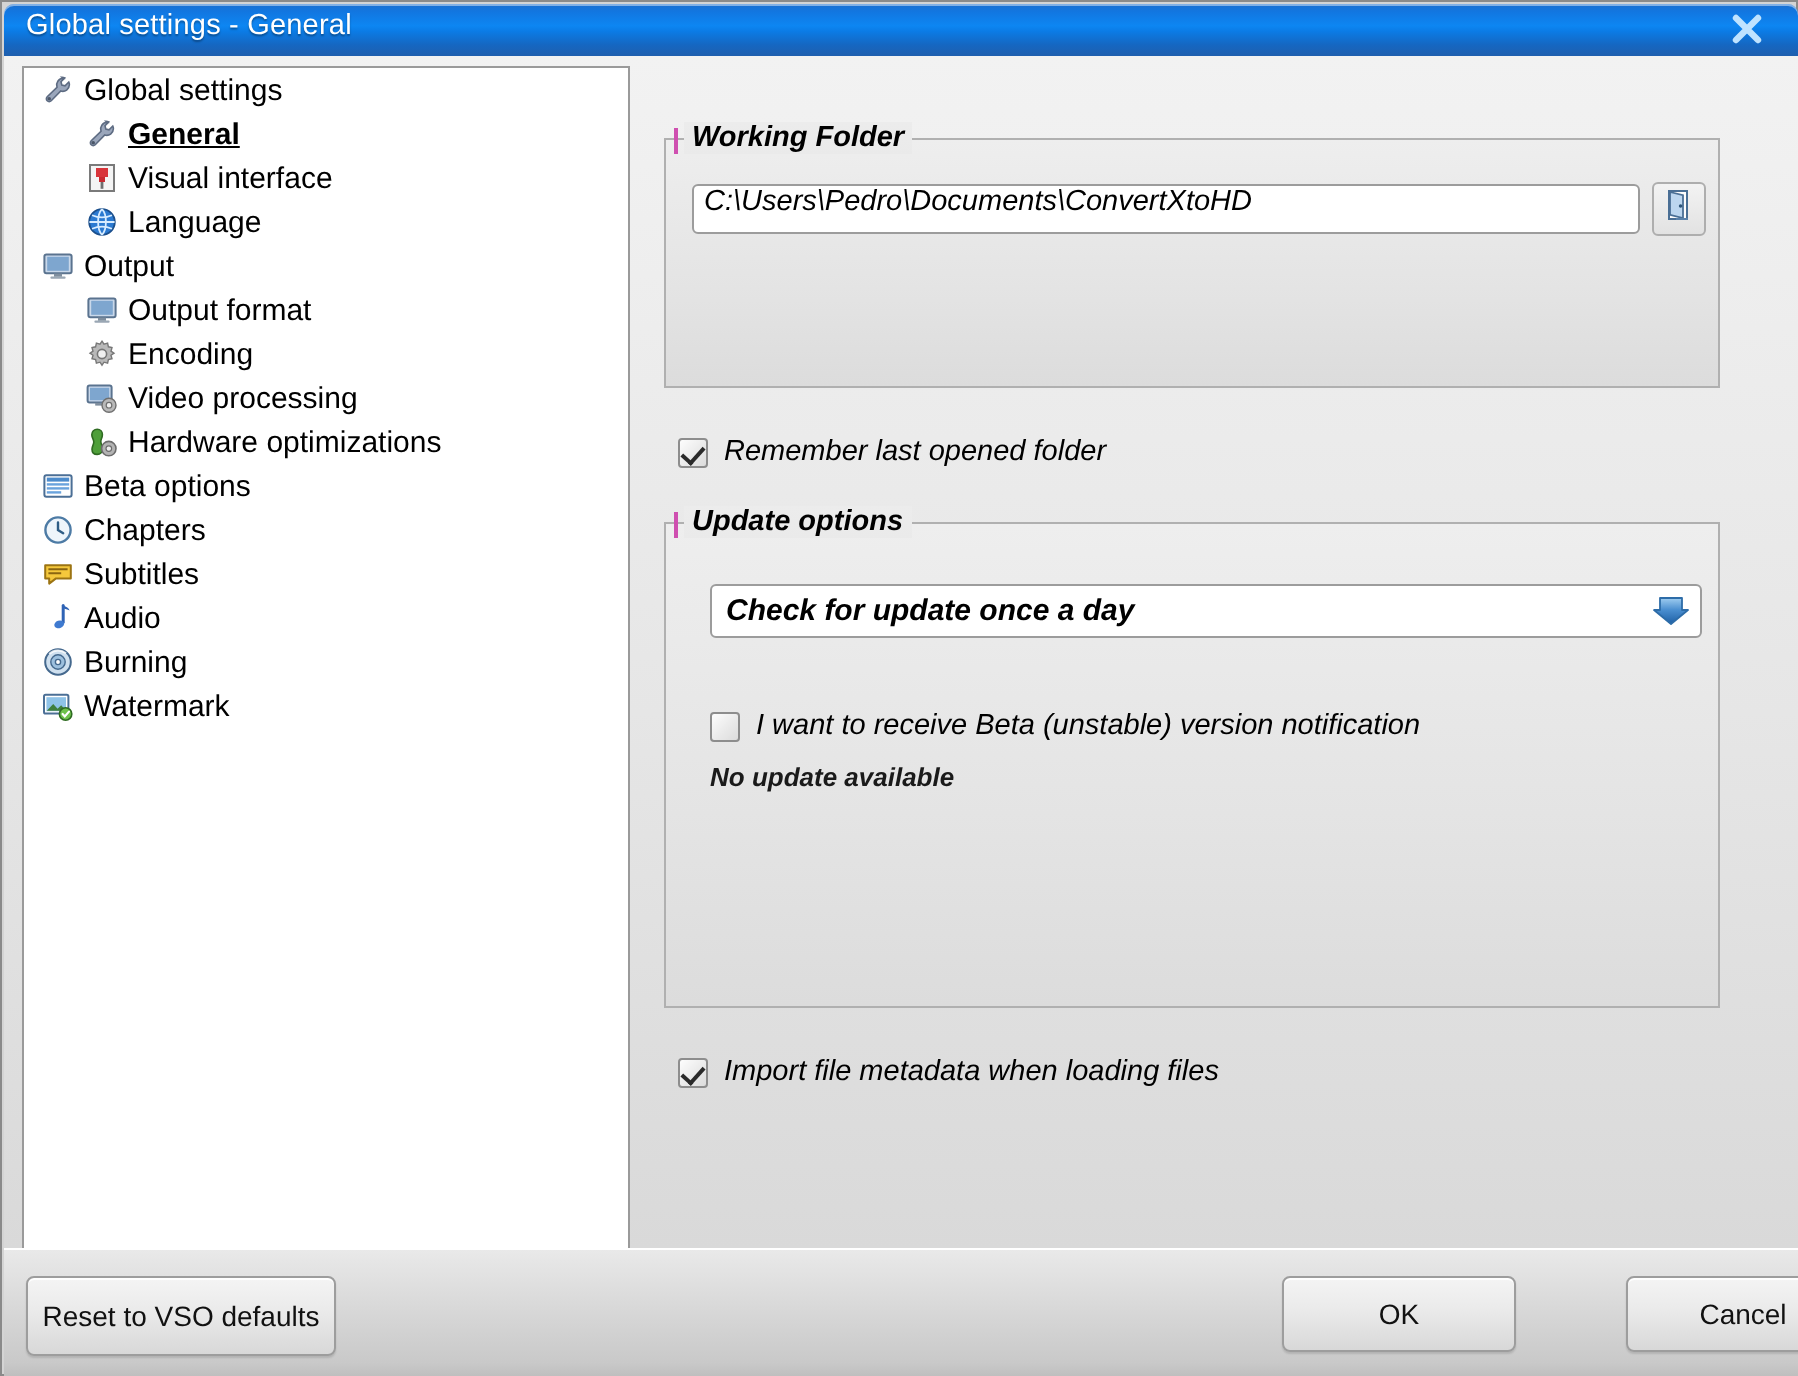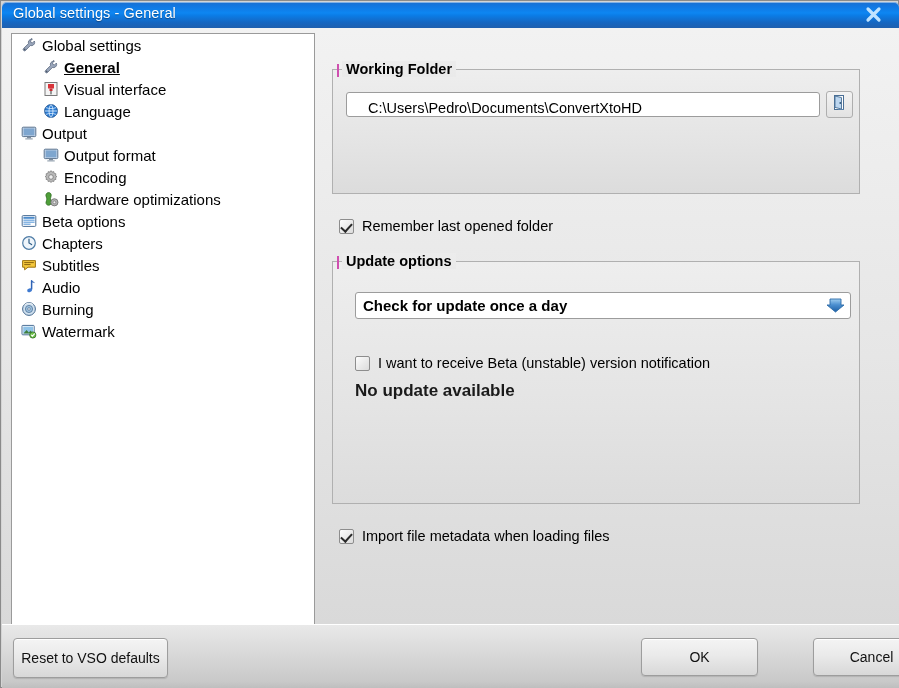--- a/index.html
+++ b/index.html
@@ -105,20 +105,21 @@
   }
   .depth0 { padding-left: 8px; }
   .depth1 { padding-left: 30px; }
 
   
   #right-pane {
     position: absolute;
     left: 322px; top: 5px;
     width: 566px;
     height: 595px;
+    font-style: italic;
   }
 
   .groupbox {
     position: absolute;
     box-sizing: border-box;
     border: 1px solid #b0b0b0;
     background: linear-gradient(to bottom, #eeeeee 0%, #e4e4e4 60%, #dcdcdc 100%);
   }
   .groupbox-title {
     position: absolute;
@@ -142,23 +143,23 @@
 
   
   .textinput {
     position: absolute;
     box-sizing: border-box;
     background: #ffffff;
     border: 1px solid #9c9c9c;
     border-radius: 3px;
     font-size: 14.5px;
     color: #000000;
-    padding: 0 21px;
-    display: flex;
-    align-items: flex-end;
+    padding: 0 5px;
+    display: flex;
+    align-items: flex-start;
     white-space: nowrap;
     overflow: hidden;
   }
 
   
   .iconbutton {
     position: absolute;
     box-sizing: border-box;
     background: linear-gradient(to bottom, #f3f3f3, #e2e2e2);
     border: 1px solid #aeaeae;
@@ -225,21 +226,21 @@
     width: 30px;
     height: 100%;
     display: flex;
     align-items: center;
     justify-content: center;
     flex: 0 0 30px;
   }
 
   .statictext {
     position: absolute;
-    font-size: 17px;
+    font-size: 13px;
     font-weight: bold;
     color: #1a1a1a;
     white-space: nowrap;
   }
 
   
   #footer {
     position: absolute;
     left: 1px;
     top: 623px;
@@ -343,20 +344,32 @@
             <span class="tlabel">Output format</span>
           </div>
           <div class="tree-item depth1">
             <span class="ticon">
               <svg width="16" height="16" viewBox="0 0 16 16">
                 <path d="M8 1.6 l1 1.5 1.8-.5 .4 1.8 1.8 .4 -.5 1.8 1.5 1 -1.5 1 .5 1.8 -1.8 .4 -.4 1.8 -1.8-.5 -1 1.5 -1-1.5 -1.8 .5 -.4-1.8 -1.8-.4 .5-1.8 -1.5-1 1.5-1 -.5-1.8 1.8-.4 .4-1.8 1.8 .5 z" fill="#b9b9b9" stroke="#777" stroke-width="0.7"></path>
                 <circle cx="8" cy="8" r="2.3" fill="#f0f0f0" stroke="#777" stroke-width="0.8"></circle>
               </svg>
             </span>
             <span class="tlabel">Encoding</span>
+          </div>
+          <div class="tree-item depth1">
+            <span class="ticon">
+              <svg width="16" height="16" viewBox="0 0 16 16">
+                <rect x="0.8" y="1.8" width="12" height="8.4" rx="1" fill="#c9d8ea" stroke="#5a738f" stroke-width="1"></rect>
+                <rect x="2" y="2.9" width="9.6" height="6.2" fill="#7ea6cf"></rect>
+                <rect x="4.6" y="10.4" width="4" height="1.4" fill="#7f8e9e"></rect>
+                <circle cx="11.5" cy="11.6" r="3.5" fill="#b9b9b9" stroke="#6f6f6f" stroke-width="0.7"></circle>
+                <circle cx="11.5" cy="11.6" r="1.4" fill="#efefef" stroke="#6f6f6f" stroke-width="0.6"></circle>
+              </svg>
+            </span>
+            <span class="tlabel">Video processing</span>
           </div>
           <div class="tree-item depth1">
             <span class="ticon">
               <svg width="16" height="16" viewBox="0 0 16 16">
                 <path d="M5.6 1.6 c1.6 0 2.6 1.2 2.6 2.6 0 1.6-.8 2.4-.8 3.6 0 1.5 1 2 1 3.6 0 1.6-1.2 2.8-2.8 2.8 -1.5 0-2.6-1-2.6-2.6 0-1.5 .9-2.3 .9-3.6 0-1.4-1-2-1-3.6 0-1.6 1.2-2.8 2.7-2.8 z" fill="#4f9f3a" stroke="#2f6b22" stroke-width="0.8"></path>
                 <circle cx="11.4" cy="11.3" r="3.6" fill="#b3b3b3" stroke="#6c6c6c" stroke-width="0.8"></circle>
                 <circle cx="11.4" cy="11.3" r="1.4" fill="#eee" stroke="#6c6c6c" stroke-width="0.6"></circle>
               </svg>
             </span>
             <span class="tlabel">Hardware optimizations</span>

